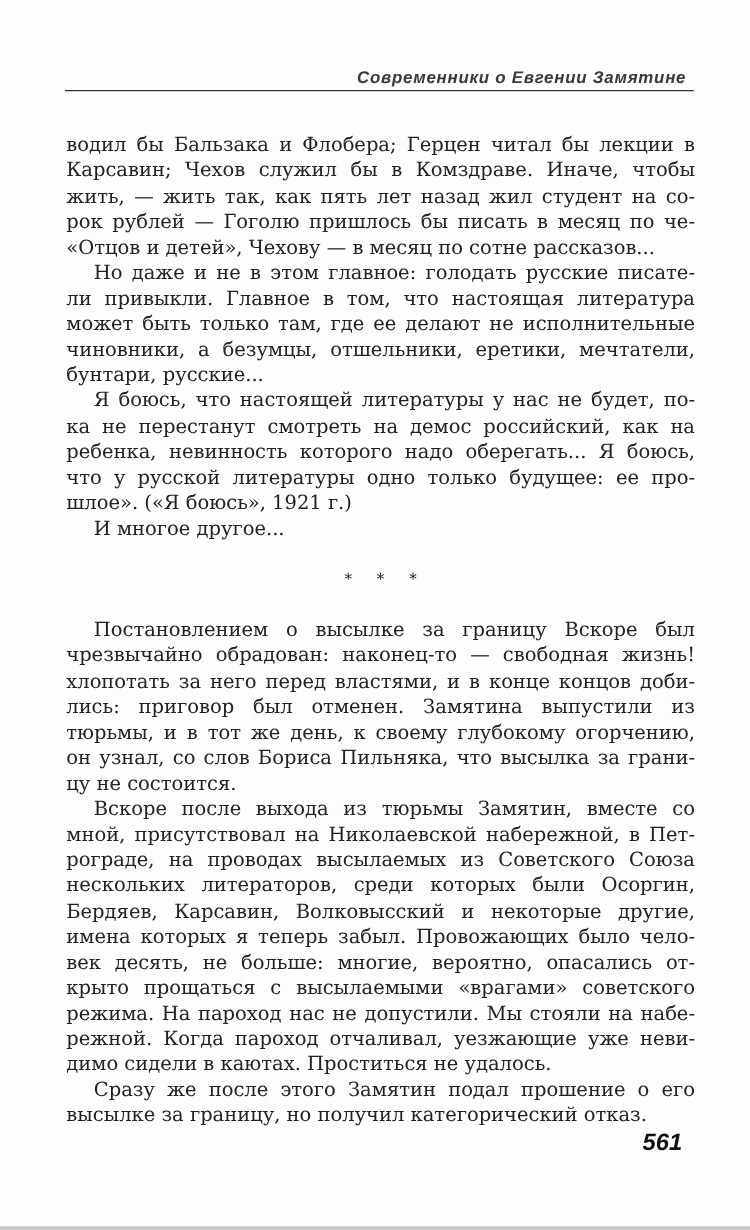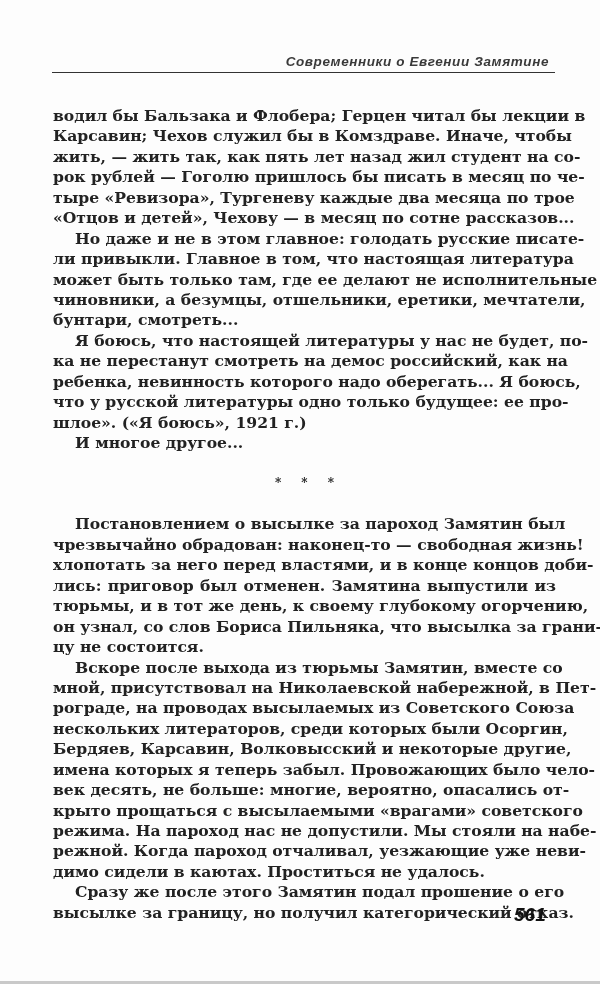--- a/index.html
+++ b/index.html
@@ -13,21 +13,21 @@
     position: absolute; left: 52px; top: 52px; width: 503px; height: 20px;
     border-bottom: 1.5px solid #333;
   }
   .running-head-title {
     position: absolute; right: 6px; top: 2px;
     font-family: "Liberation Sans", sans-serif; font-style: italic; font-weight: bold;
     font-size: 13.5px; letter-spacing: 0.6px; color: #3a3a3a;
   }
   .body-text {
     position: absolute; left: 53px; top: 106px; width: 503px;
-    font-size: 15.6px; line-height: 20.45px; font-weight: bold; color: #222;
+    font-size: 15.6px; line-height: 20.45px; font-weight: normal; color: #222;
   }
   .line { display: block; white-space: nowrap; text-align: justify; text-align-last: justify; height: 20.45px; }
   .line.last { text-align-last: left; }
   .line.indent { padding-left: 22px; }
   .separator {
     display: block; height: 61px; line-height: 61px; text-align: center; font-size: 12px; letter-spacing: 8px;
     padding-left: 8px;
   }
   .page-number {
     position: absolute; left: 514px; top: 904px;
@@ -44,37 +44,36 @@
 <div class="page">
   <div class="running-head">
     <span class="running-head-title">Современники о Евгении Замятине</span>
   </div>
 
   <div class="body-text">
     <span class="line">водил бы Бальзака и Флобера; Герцен читал бы лекции в</span>
     <span class="line">Карсавин; Чехов служил бы в Комздраве. Иначе, чтобы</span>
     <span class="line">жить, — жить так, как пять лет назад жил студент на со-</span>
     <span class="line">рок рублей — Гоголю пришлось бы писать в месяц по че-</span>
-    <span class="line">тыре «Ревизора», Тургеневу каждые два месяца по трое</span>
     <span class="line last">«Отцов и детей», Чехову — в месяц по сотне рассказов...</span>
     <span class="line indent">Но даже и не в этом главное: голодать русские писате-</span>
     <span class="line">ли привыкли. Главное в том, что настоящая литература</span>
     <span class="line">может быть только там, где ее делают не исполнительные</span>
     <span class="line">чиновники, а безумцы, отшельники, еретики, мечтатели,</span>
-    <span class="line last">бунтари, смотреть...</span>
+    <span class="line last">бунтари, русские...</span>
     <span class="line indent">Я боюсь, что настоящей литературы у нас не будет, по-</span>
     <span class="line">ка не перестанут смотреть на демос российский, как на</span>
     <span class="line">ребенка, невинность которого надо оберегать... Я боюсь,</span>
     <span class="line">что у русской литературы одно только будущее: ее про-</span>
     <span class="line last">шлое». («Я боюсь», 1921 г.)</span>
     <span class="line indent last">И многое другое...</span>
 
     <span class="separator">* * *</span>
 
-    <span class="line indent">Постановлением о высылке за пароход Замятин был</span>
+    <span class="line indent">Постановлением о высылке за границу Вскоре был</span>
     <span class="line">чрезвычайно обрадован: наконец-то — свободная жизнь!</span>
     <span class="line">хлопотать за него перед властями, и в конце концов доби-</span>
     <span class="line">лись: приговор был отменен. Замятина выпустили из</span>
     <span class="line">тюрьмы, и в тот же день, к своему глубокому огорчению,</span>
     <span class="line">он узнал, со слов Бориса Пильняка, что высылка за грани-</span>
     <span class="line last">цу не состоится.</span>
     <span class="line indent">Вскоре после выхода из тюрьмы Замятин, вместе со</span>
     <span class="line">мной, присутствовал на Николаевской набережной, в Пет-</span>
     <span class="line">рограде, на проводах высылаемых из Советского Союза</span>
     <span class="line">нескольких литераторов, среди которых были Осоргин,</span>

